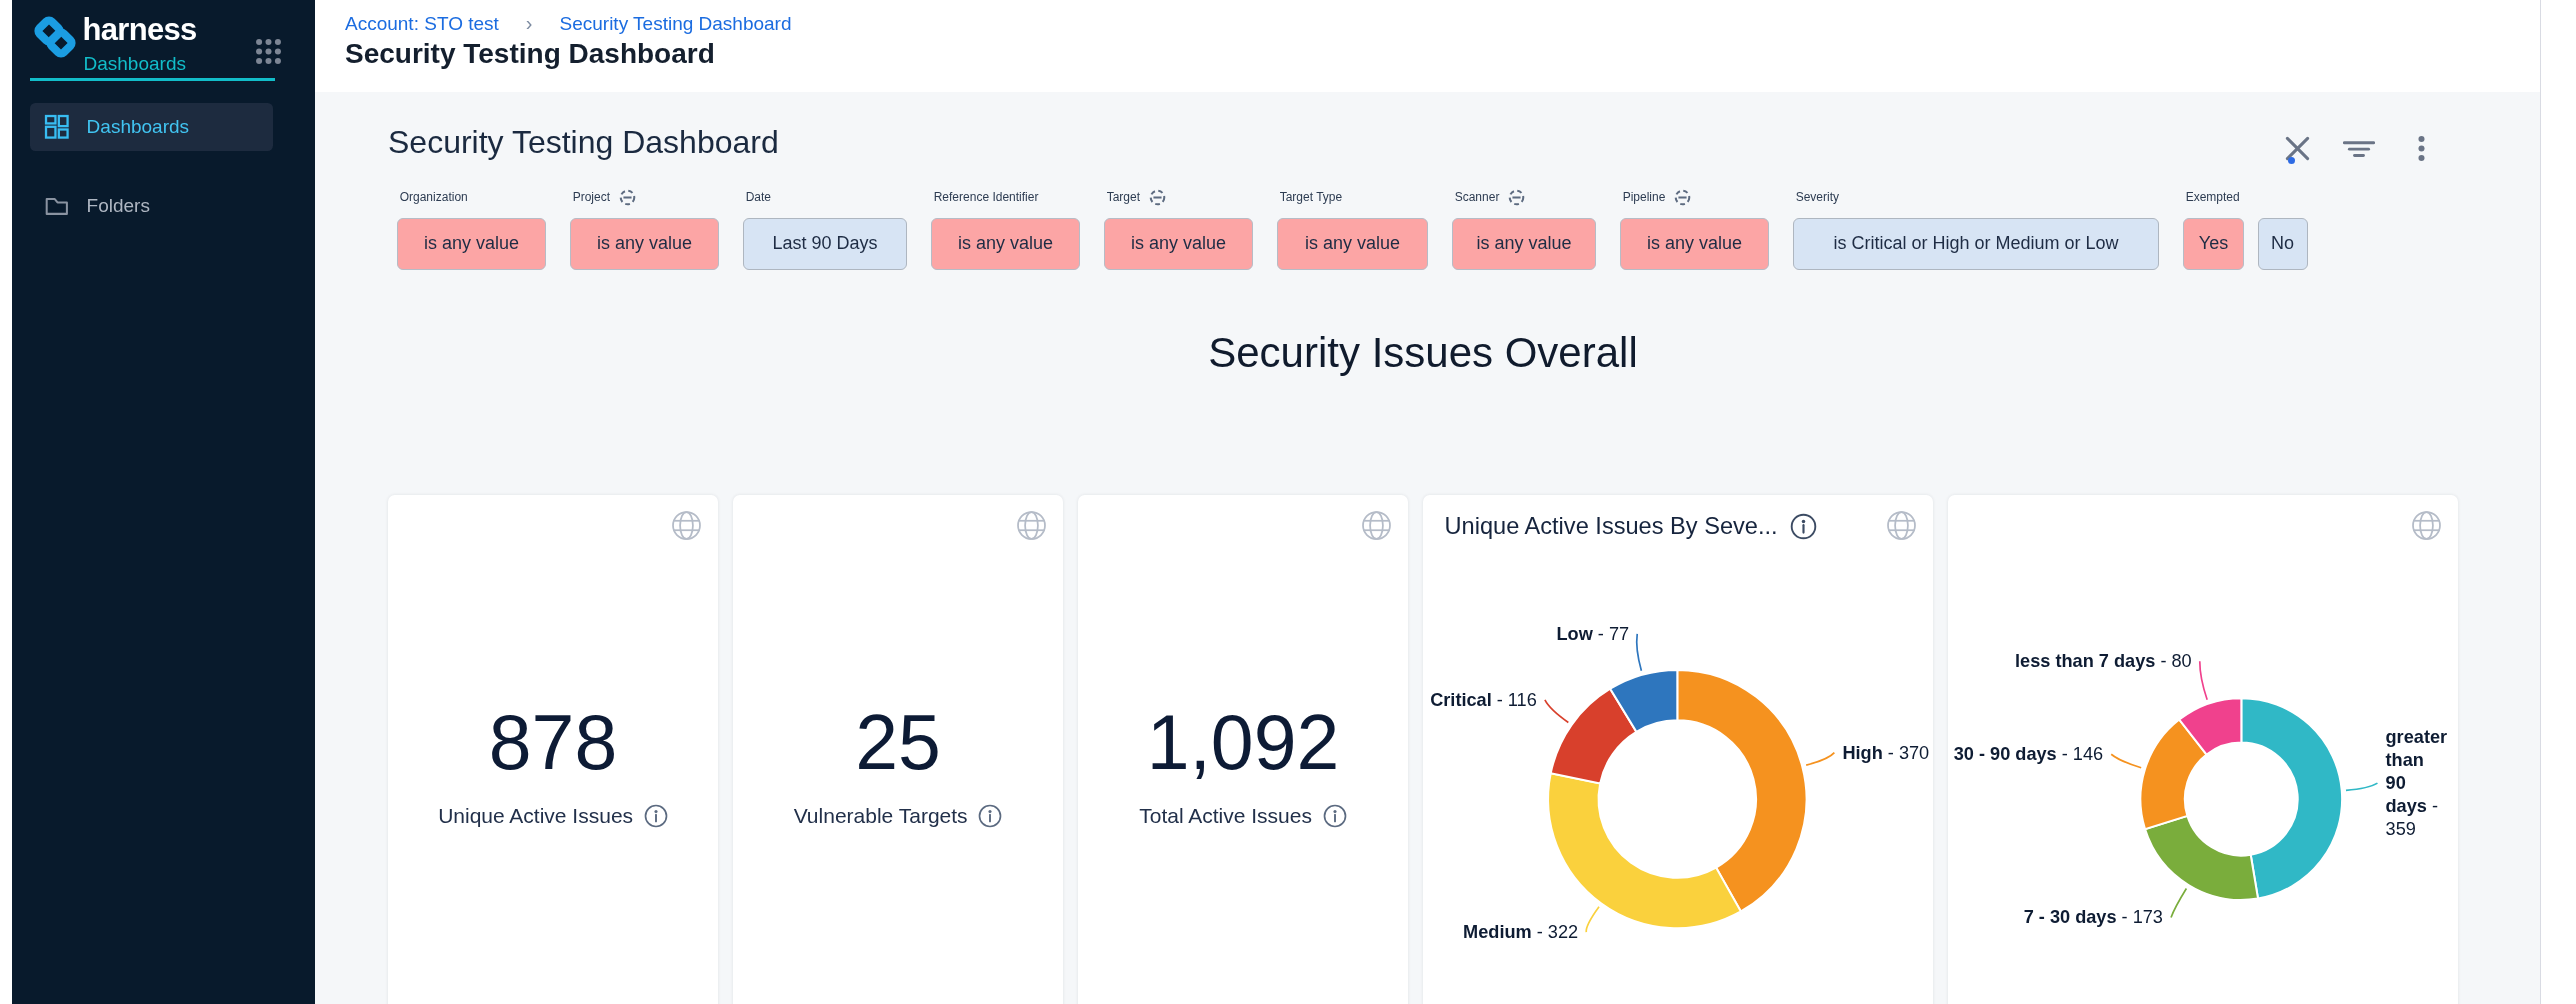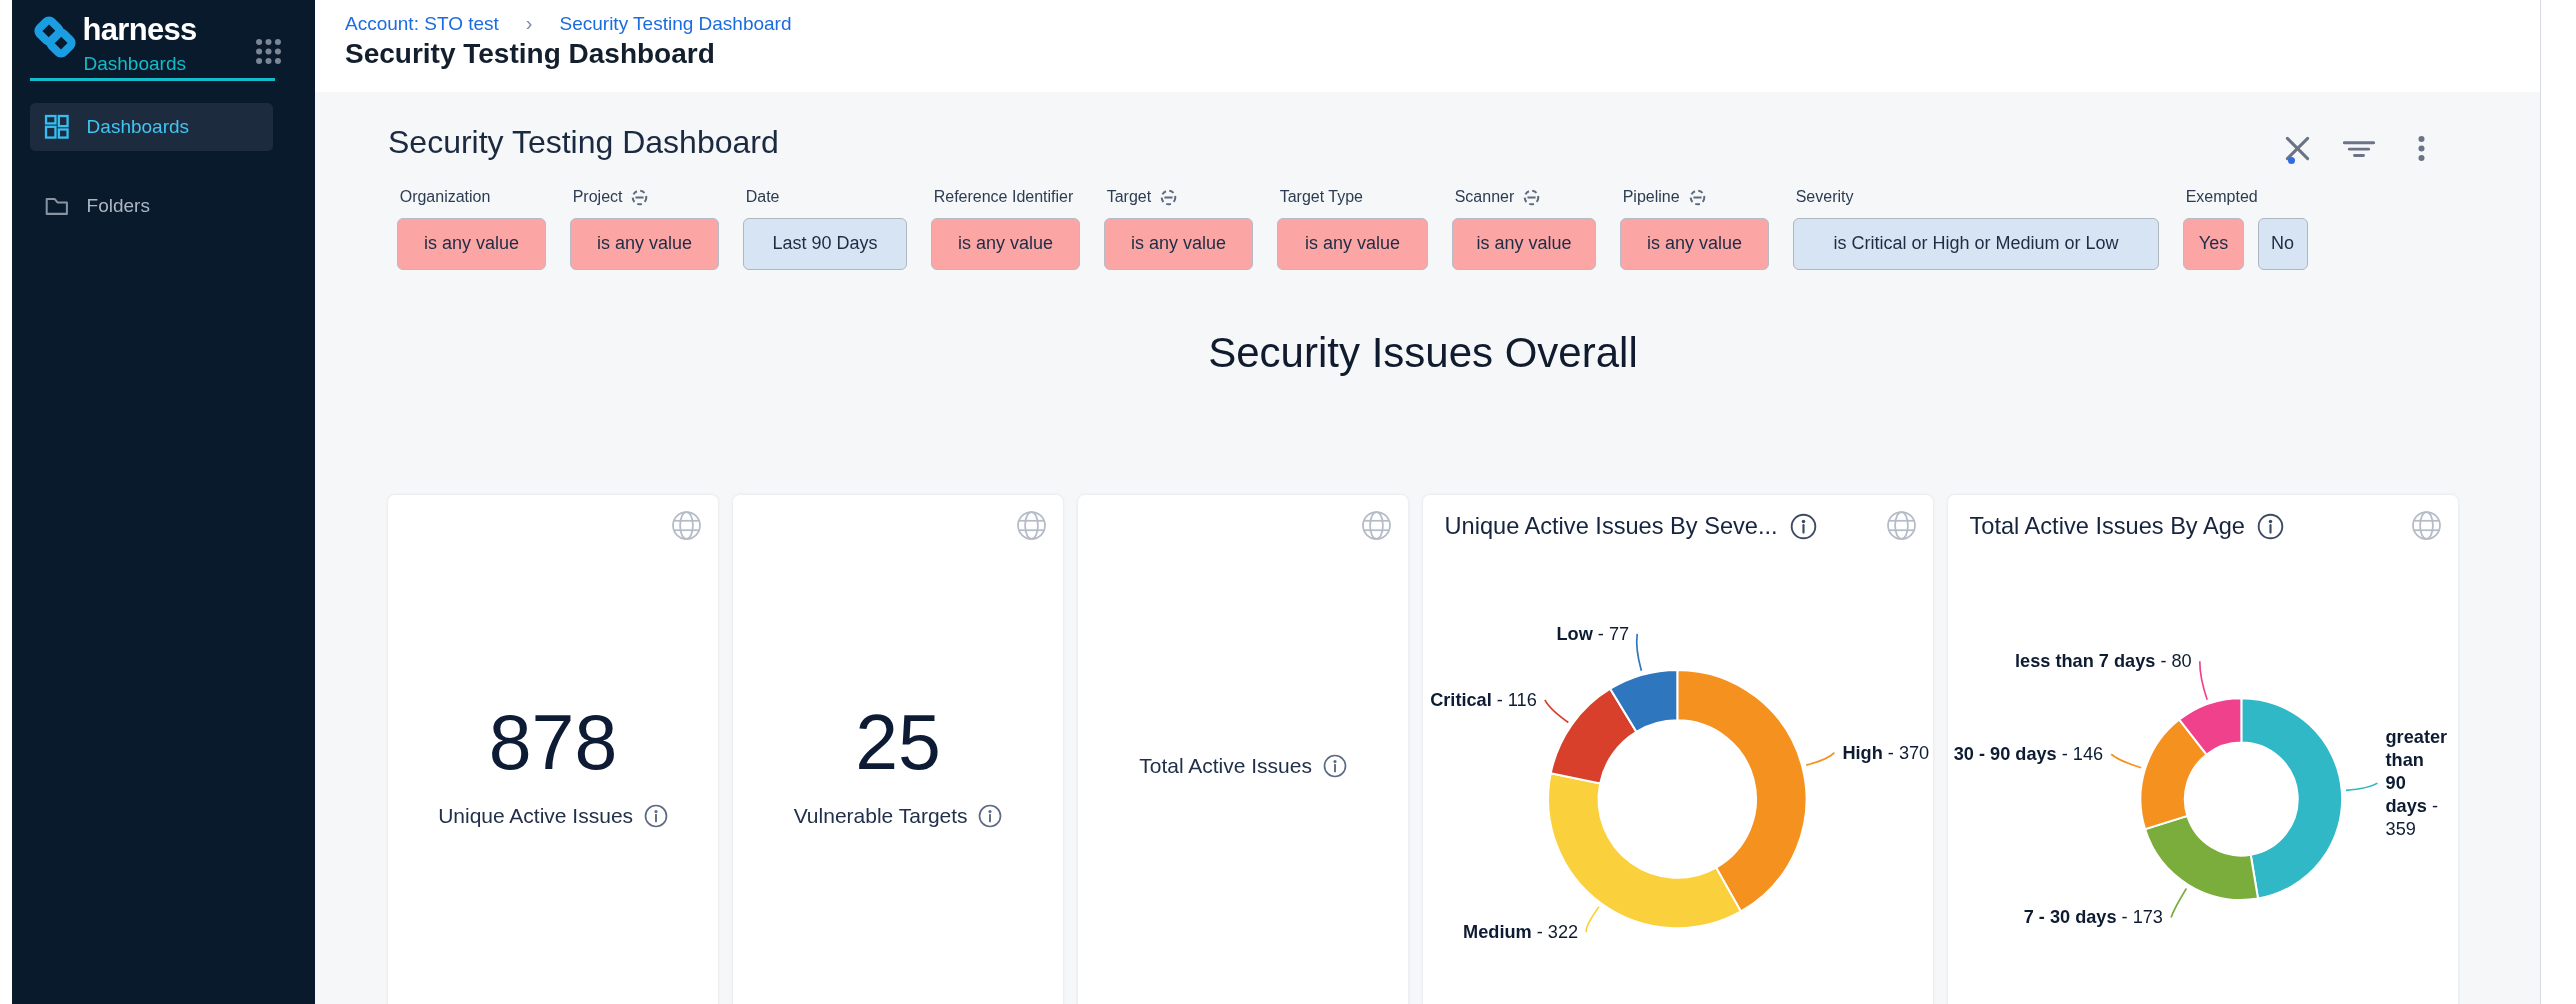--- a/index.html
+++ b/index.html
@@ -24,21 +24,21 @@
   .crumb-sep{color:#7b8aa0;font-size:20px;}
   .page-title{position:absolute;left:30px;top:38px;font-size:28px;font-weight:700;color:#141f2e;}
   
   .main{position:absolute;left:315px;top:92px;width:2225px;height:912px;background:#f5f7f9;}
   .main-title{position:absolute;left:73px;top:32px;font-size:32px;font-weight:400;color:#1b2a40;}
   .toolbar{position:absolute;top:40px;left:1966px;display:flex;gap:30px;align-items:center;}
   .tb-btn{width:32px;height:32px;display:flex;align-items:center;justify-content:center;}
   .cursor-dot{position:absolute;left:1973px;top:65px;width:7.4px;height:7.4px;border-radius:50%;background:#2e6be4;}
   
   .filters-row{position:absolute;left:82px;top:95px;display:flex;gap:24px;align-items:flex-start;}
-  .filter .flabel{display:flex;align-items:center;gap:8px;font-size:16px;color:#2d3c52;margin:0 0 10.8px 2.7px;height:20px;}
+  .filter .flabel{display:flex;align-items:center;gap:8px;font-size:12px;color:#2d3c52;margin:0 0 10.8px 2.7px;height:20px;}
   .chip{height:52px;border:1.3px solid #b6bcc6;border-radius:6px;background:#fca5a5;display:flex;align-items:center;justify-content:center;font-size:18px;color:#1e2c44;box-sizing:border-box;}
   .chip.hl{background:#d7e4f4;border-color:#aeb6c0;}
   .btn-group{display:flex;gap:13.5px;}
   
   .section-title{position:absolute;left:73px;top:237px;width:2070px;text-align:center;font-size:42px;font-weight:400;color:#101b2d;}
   
   .card{position:absolute;top:363px;height:541px;background:#ffffff;border-radius:6.7px;box-shadow:0 0.7px 3.4px rgba(20,30,50,.10);margin-top:40px;}
   .stat-card{display:flex;flex-direction:column;align-items:center;justify-content:center;gap:23px;}
   .stat-value{font-size:77px;color:#0d1b35;line-height:1;}
   .stat-label-row{display:flex;align-items:center;gap:10.8px;font-size:21px;color:#22304a;}
@@ -274,20 +274,21 @@
       </div>
       <div class="card stat-card" style="left: 763px; width: 330px;">
         <svg class="globe" width="31" height="31" viewBox="0 0 46 46">
           <g fill="none" stroke="#b5bcc8" stroke-width="2.6">
             <circle cx="23" cy="23" r="20"></circle>
             <ellipse cx="23" cy="23" rx="9.5" ry="20"></ellipse>
             <line x1="4" y1="16" x2="42" y2="16"></line>
             <line x1="4" y1="30" x2="42" y2="30"></line>
           </g>
         </svg>
+        <div class="stat-value">1,092</div>
         <div class="stat-label-row">
           <span>Total Active Issues</span>
           <svg width="24" height="24" viewBox="0 0 40 40">
             <circle cx="20" cy="20" r="17.5" fill="none" stroke="#5b6a80" stroke-width="2.8"></circle>
             <circle cx="20" cy="12.5" r="2.6" fill="#5b6a80"></circle>
             <line x1="20" y1="18" x2="20" y2="29" stroke="#5b6a80" stroke-width="3.2" stroke-linecap="round"></line>
           </svg>
         </div>
       </div>
       <div class="card" style="left: 1108px; width: 510px;">
@@ -324,28 +325,20 @@
       </div>
       <div class="card" style="left: 1633px; width: 510px;">
         <svg class="globe" width="31" height="31" viewBox="0 0 46 46">
           <g fill="none" stroke="#b5bcc8" stroke-width="2.6">
             <circle cx="23" cy="23" r="20"></circle>
             <ellipse cx="23" cy="23" rx="9.5" ry="20"></ellipse>
             <line x1="4" y1="16" x2="42" y2="16"></line>
             <line x1="4" y1="30" x2="42" y2="30"></line>
           </g>
         </svg>
-        <div class="chart-title-row">
-          <span class="chart-title">Total Active Issues By Age</span>
-          <svg width="27" height="27" viewBox="0 0 40 40">
-            <circle cx="20" cy="20" r="17.5" fill="none" stroke="#3c4b63" stroke-width="2.8"></circle>
-            <circle cx="20" cy="12.5" r="2.6" fill="#3c4b63"></circle>
-            <line x1="20" y1="18" x2="20" y2="29" stroke="#3c4b63" stroke-width="3.2" stroke-linecap="round"></line>
-          </svg>
-        </div>
         <div class="chart-svg"><svg width="510" height="478" viewBox="0 0 758 710">
             <path d="M 436.0 217.0 A 150 150 0 0 1 460.8 514.9 L 449.9 449.8 A 84 84 0 0 0 436.0 283.0 Z" fill="#30B8C6" stroke="#ffffff" stroke-width="3"></path>
             <path d="M 460.8 514.9 A 150 150 0 0 1 292.8 411.7 L 355.8 392.0 A 84 84 0 0 0 449.9 449.8 Z" fill="#7AAD3C" stroke="#ffffff" stroke-width="3"></path>
             <path d="M 292.8 411.7 A 150 150 0 0 1 343.7 248.8 L 384.3 300.8 A 84 84 0 0 0 355.8 392.0 Z" fill="#F5921F" stroke="#ffffff" stroke-width="3"></path>
             <path d="M 343.7 248.8 A 150 150 0 0 1 436.0 217.0 L 436.0 283.0 A 84 84 0 0 0 384.3 300.8 Z" fill="#F0418D" stroke="#ffffff" stroke-width="3"></path>
             <path d="M 591.5,354.1 Q 625.3,351.3 638.3,343.3" fill="none" stroke="#30B8C6" stroke-width="2.5"></path>
             <text class="donut-label" x="650.3" y="275.3" text-anchor="start" dominant-baseline="central"><tspan font-weight="700">greater</tspan></text>
             <text class="donut-label" x="650.3" y="309.3" text-anchor="start" dominant-baseline="central"><tspan font-weight="700">than</tspan></text>
             <text class="donut-label" x="650.3" y="343.3" text-anchor="start" dominant-baseline="central"><tspan font-weight="700">90</tspan></text>
             <text class="donut-label" x="650.3" y="377.3" text-anchor="start" dominant-baseline="central"><tspan font-weight="700">days</tspan><tspan font-weight="400"> -</tspan></text>

